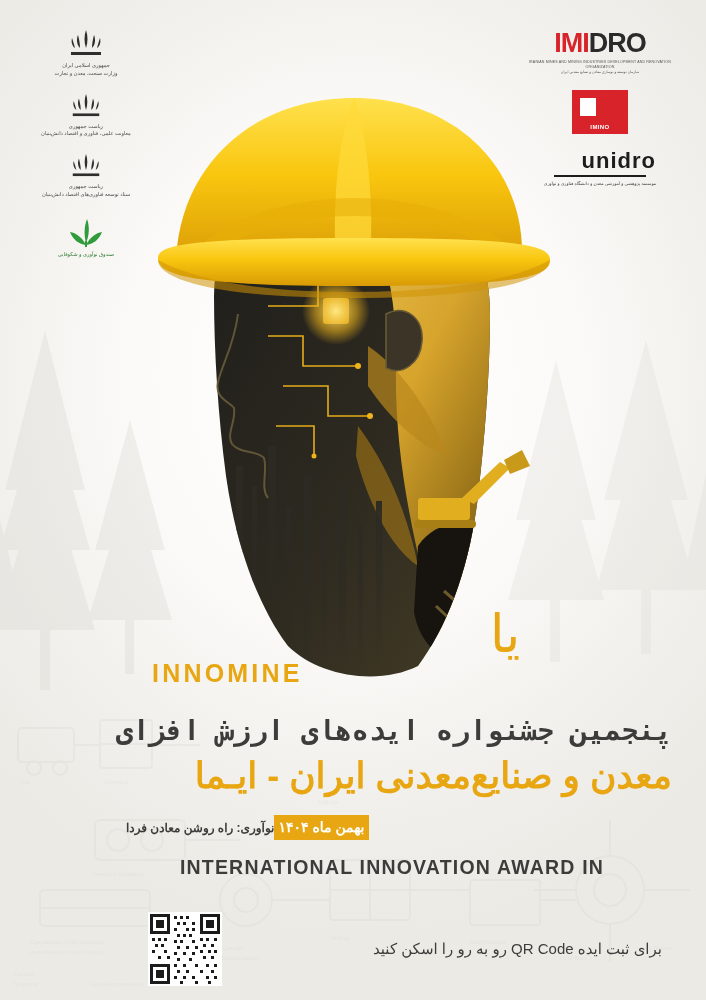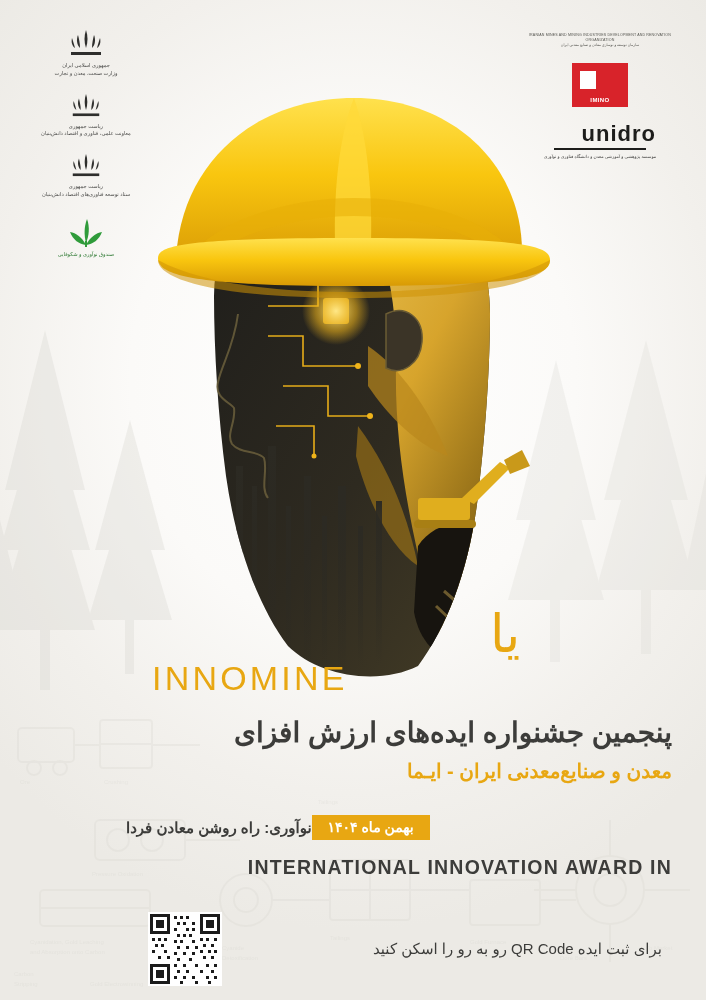--- a/index.html
+++ b/index.html
@@ -141,22 +141,22 @@
     position: absolute;
     left: 118px; top: 46px;
     width: 470px; height: 660px;
   }
   .artwork svg { display: block; }
 
   
   .innomine {
     position: absolute;
     left: 152px; top: 659px;
-    font-size: 34px;
-    font-weight: normal;
+    font-size: 25px;
+    font-weight: bold;
     letter-spacing: 3.2px;
     color: #e8a712;
   }
   .ya-mark {
     position: absolute;
     left: 490px; top: 608px;
     font-size: 52px;
     color: #e8a712;
     font-family: "DejaVu Sans", sans-serif;
     line-height: 1;
@@ -169,62 +169,62 @@
     width: 560px;
     text-align: right;
     direction: rtl;
   }
   .headline .line1 {
     font-size: 28px;
     font-weight: bold;
     color: #3c3c3a;
     letter-spacing: -.3px;
     line-height: 1.35;
+    font-family: Liberation Mono, monospace;
   }
   .headline .line2 {
-    margin-top: 6px;
-    font-size: 20px;
+    font-size: 36px;
     font-weight: bold;
     color: #e8a712;
     letter-spacing: -.3px;
     line-height: 1.35;
   }
 
   
   .sub-row {
     position: absolute;
     right: 34px; top: 815px;
     width: 560px;
     display: flex;
     flex-direction: row-reverse;
     align-items: center;
     direction: rtl;
   }
   .tagline {
-    font-size: 15px;
+    font-size: 12px;
     font-weight: bold;
     color: #3c3c3a;
     margin-left: 14px;
     white-space: nowrap;
   }
   .date-badge {
     background: #e8a712;
     color: #ffffff;
     font-size: 14px;
     font-weight: bold;
-    padding: 4px 16px 5px;
+    padding: 4px 4px 5px;
     white-space: nowrap;
   }
 
   
   .eng-title {
     position: absolute;
     right: 34px; top: 852px;
     width: 560px;
-    text-align: right;
+    text-align: center;
     color: #3c3c3a;
     font-weight: bold;
     font-size: 19.5px;
     letter-spacing: 1.2px;
     line-height: 1.55;
   }
 
   
   .qr-block {
     position: absolute;
@@ -372,20 +372,23 @@
         <rect x="19" y="28" width="2" height="6" fill="#2f9b3a"></rect>
       </svg>
       <div class="cap">صندوق نوآوری و شکوفایی</div>
     </div>
 
   </div>
 
   <div class="org-logos">
 
     <div class="imidro-wrap">
+      <div class="imidro-mark">
+        <span class="red">IMI</span><span class="dark">DRO</span>
+      </div>
       <div class="imidro-sub">IRANIAN MINES AND MINING INDUSTRIES DEVELOPMENT AND RENOVATION ORGANIZATION
 سازمان توسعه و نوسازی معادن و صنایع معدنی ایران</div>
     </div>
 
     <div class="imino">
       <div class="notch"></div>
       <div class="word">IMINO</div>
     </div>
 
     <div class="unidro">

